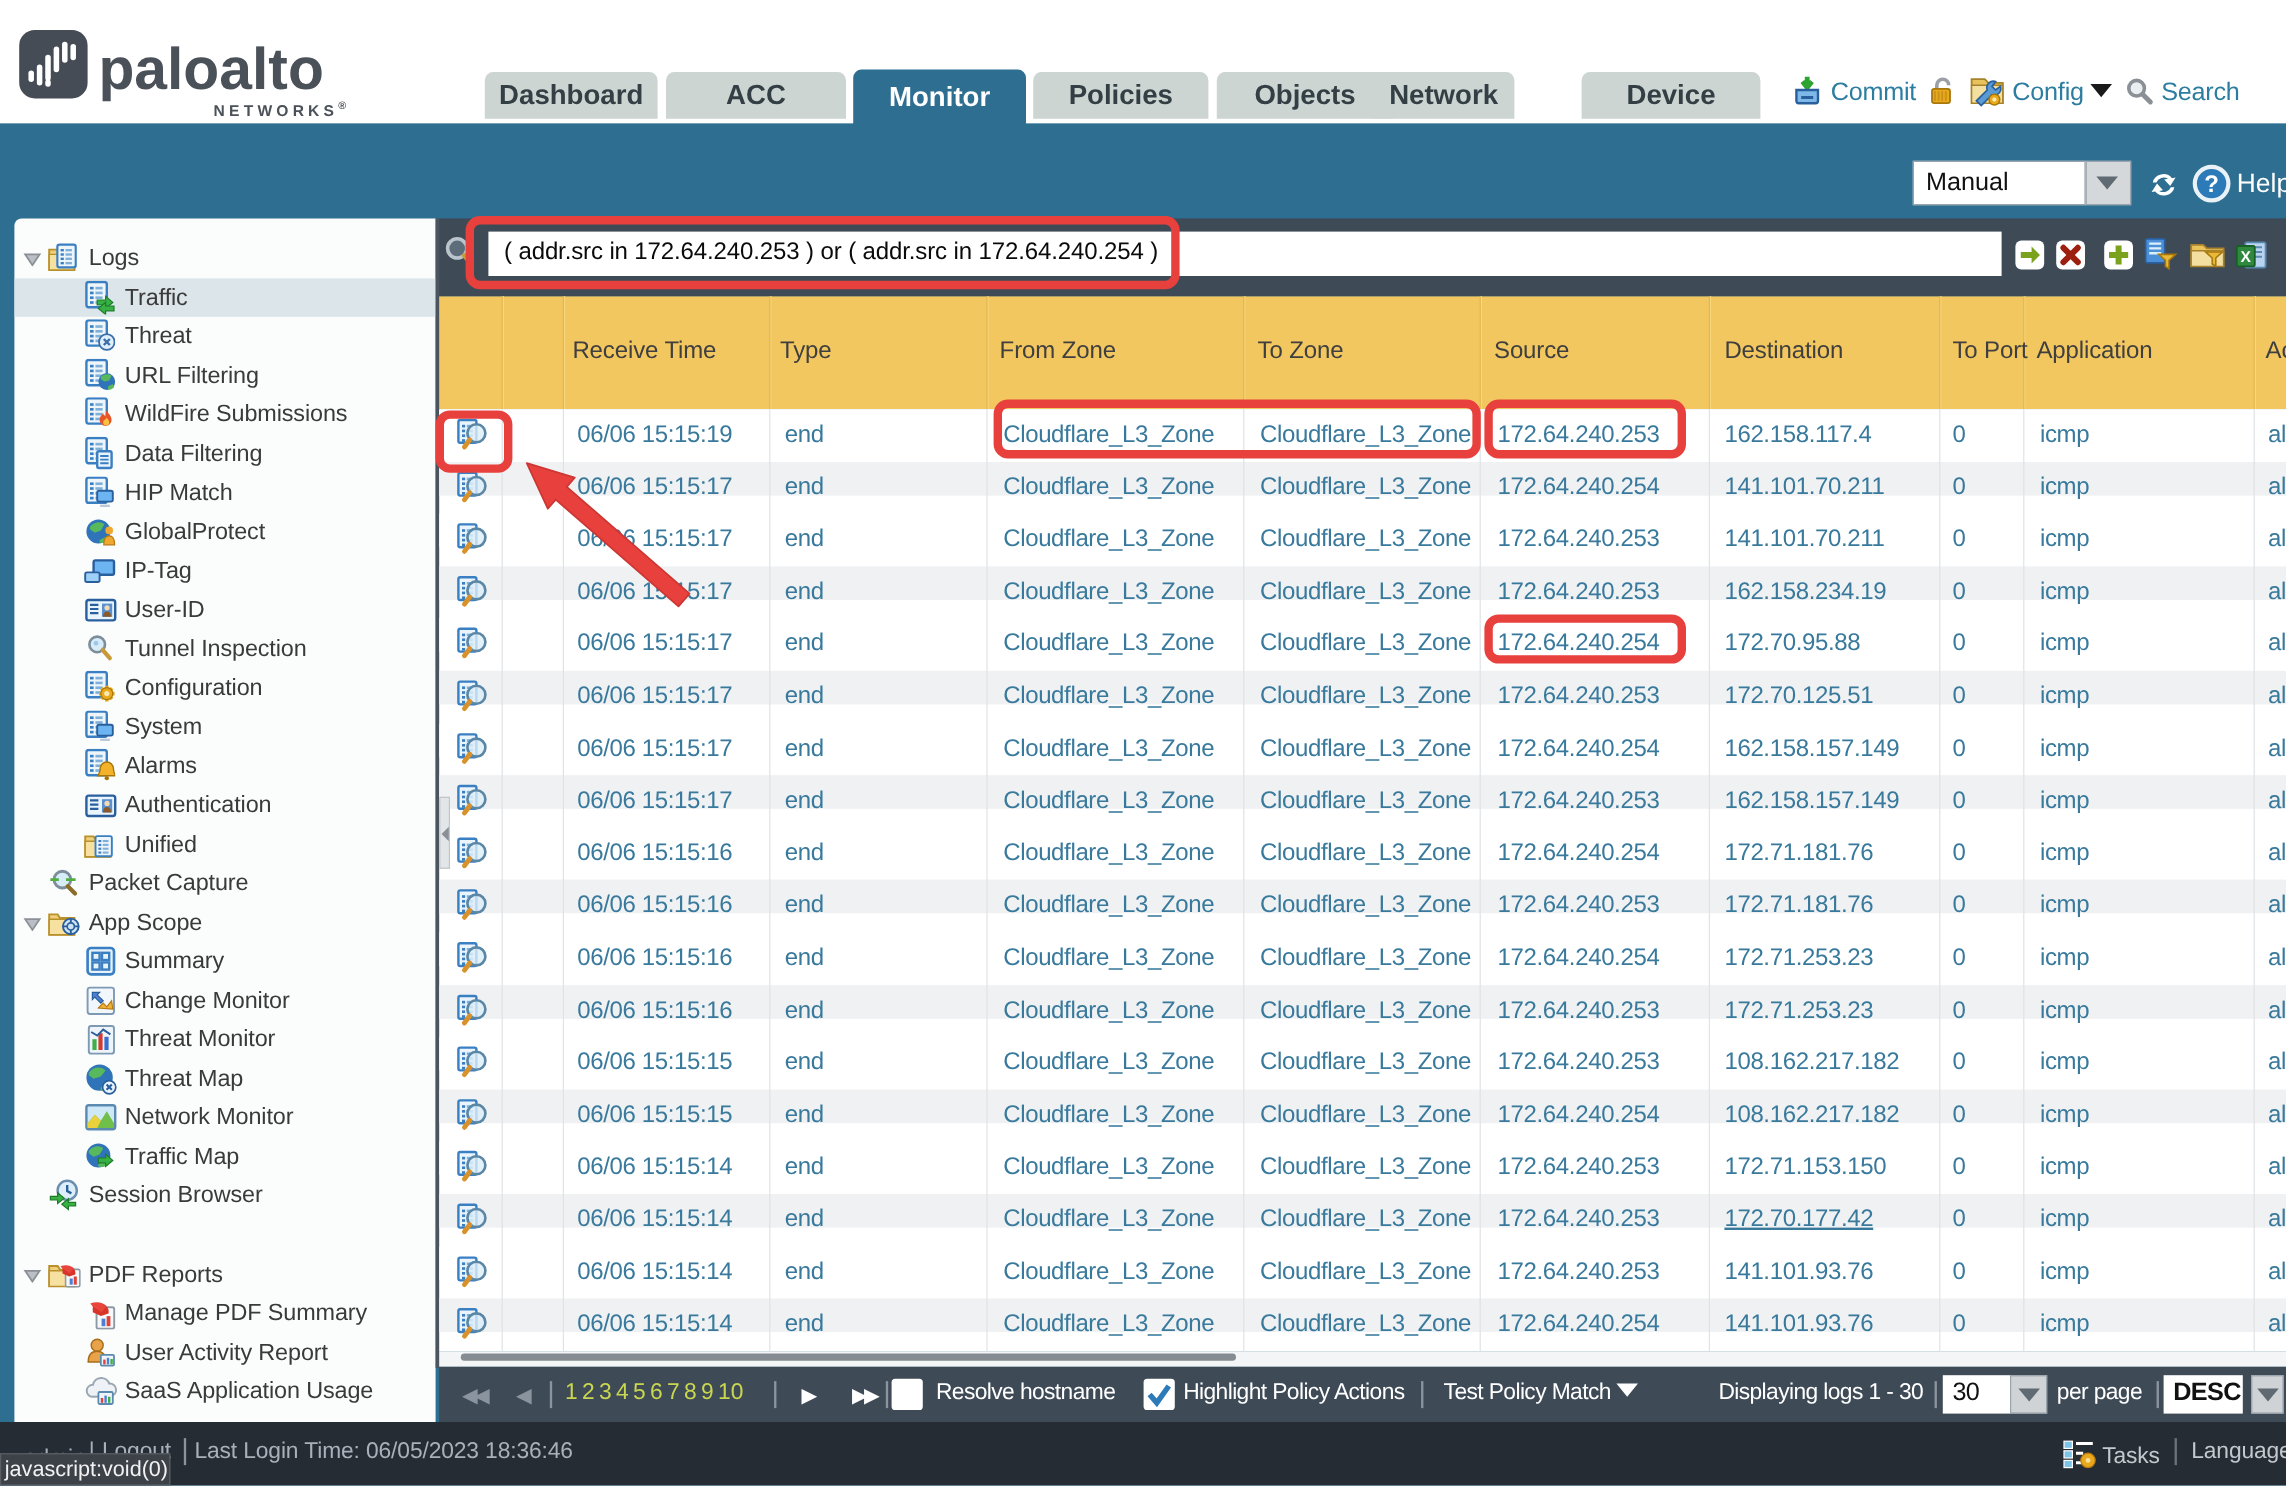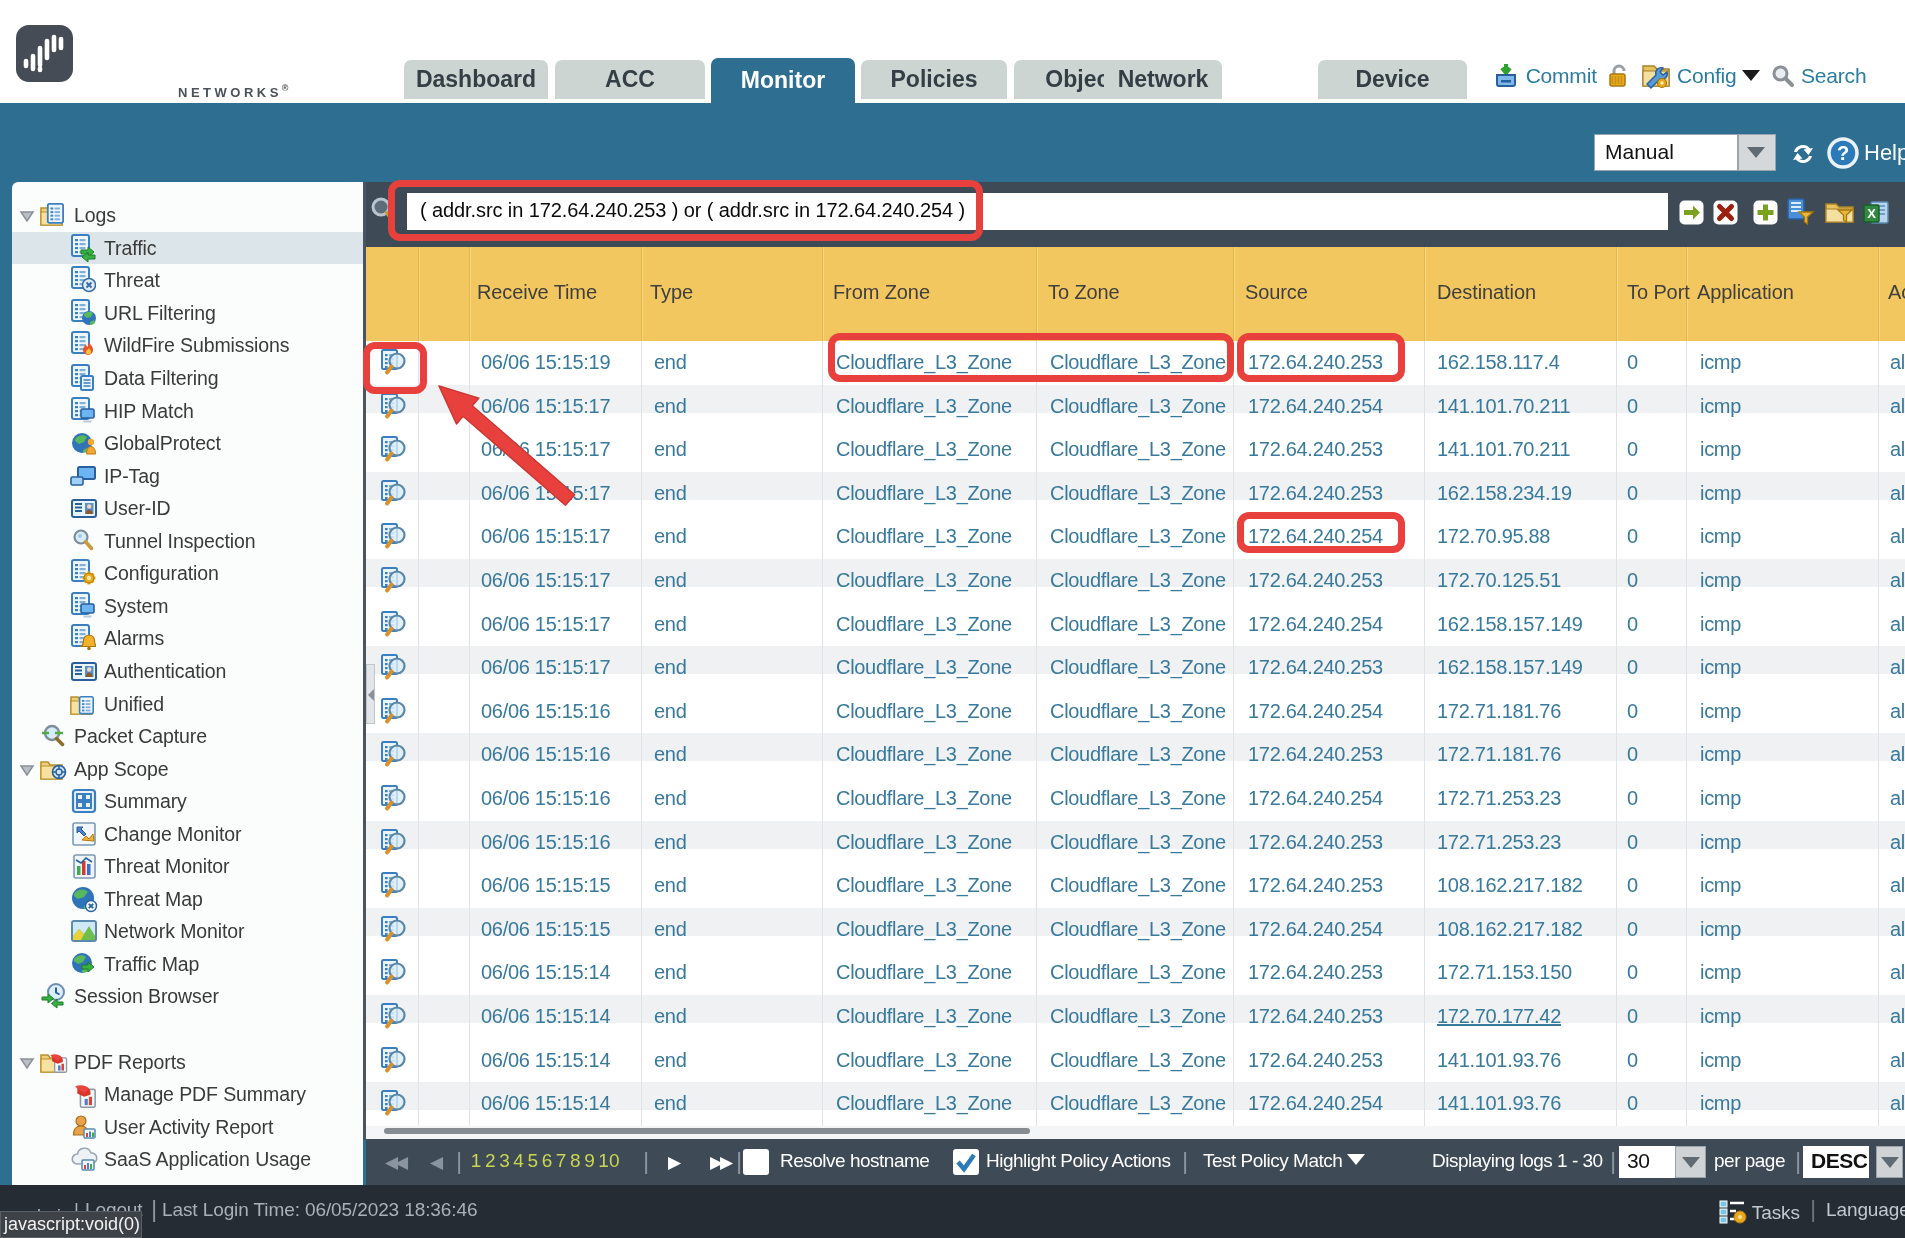--- a/index.html
+++ b/index.html
@@ -64,27 +64,28 @@
           <g stroke="#fff" stroke-width="4.6" stroke-linecap="round">
             <path d="M10 36 v5"></path>
             <path d="M17 31 v13"></path>
             <path d="M24 23 v17 M24 43.5 v1.5"></path>
             <path d="M31 16 v17"></path>
             <path d="M38 12 v13"></path>
             <path d="M45 14 v9"></path>
           </g>
         </svg>
       </div>
+ <div id="brand">paloalto</div>
  <div id="brandsub">NETWORKS<span style="font-size:9px;vertical-align:6px;letter-spacing:0">®</span></div>
  <div class="tab" style="left:404px;width:144px">Dashboard</div>
  <div class="tab" style="left:555px;width:150px">ACC</div>
  <div class="tab act" style="left:711px;width:144px">Monitor</div>
  <div class="tab" style="left:861px;width:146px">Policies</div>
  <div class="tab" style="left:1014px;width:147px">Objects</div>
- <div class="tab" style="left:1104px;width:118px">Network</div>
+ <div class="tab" style="left:1144px;width:118px">Network</div>
  <div class="tab" style="left:1318px;width:149px">Device</div>
  <div id="toplinks"><svg width="28" height="28" viewBox="0 0 28 28" style="vertical-align:-7px">
           <path d="M14 2 v8 M10 6 l4 5 4-5" stroke="#2fa32f" stroke-width="4" fill="none"></path>
           <path d="M5 13 h18 v9 a2 2 0 0 1 -2 2 h-14 a2 2 0 0 1 -2 -2z" fill="#7db8e8" stroke="#2a5f9e" stroke-width="2"></path>
           <rect x="9" y="18" width="10" height="2.5" fill="#2a5f9e"></rect>
         </svg> Commit &nbsp;<svg width="22" height="26" viewBox="0 0 22 26" style="vertical-align:-6px">
           <path d="M6 12 v-4 a5 5 0 0 1 10 0" fill="none" stroke="#9aa0a6" stroke-width="3"></path>
           <rect x="2" y="11" width="15" height="12" rx="2" fill="#e8a91d" stroke="#a8770a" stroke-width="1.5"></rect>
           <path d="M4.5 13 v8 M7.5 13 v8 M10.5 13 v8 M13.5 13 v8" stroke="#c9901a" stroke-width="1.5"></path>
         </svg>&nbsp; <svg width="30" height="28" viewBox="0 0 30 28" style="vertical-align:-7px">

